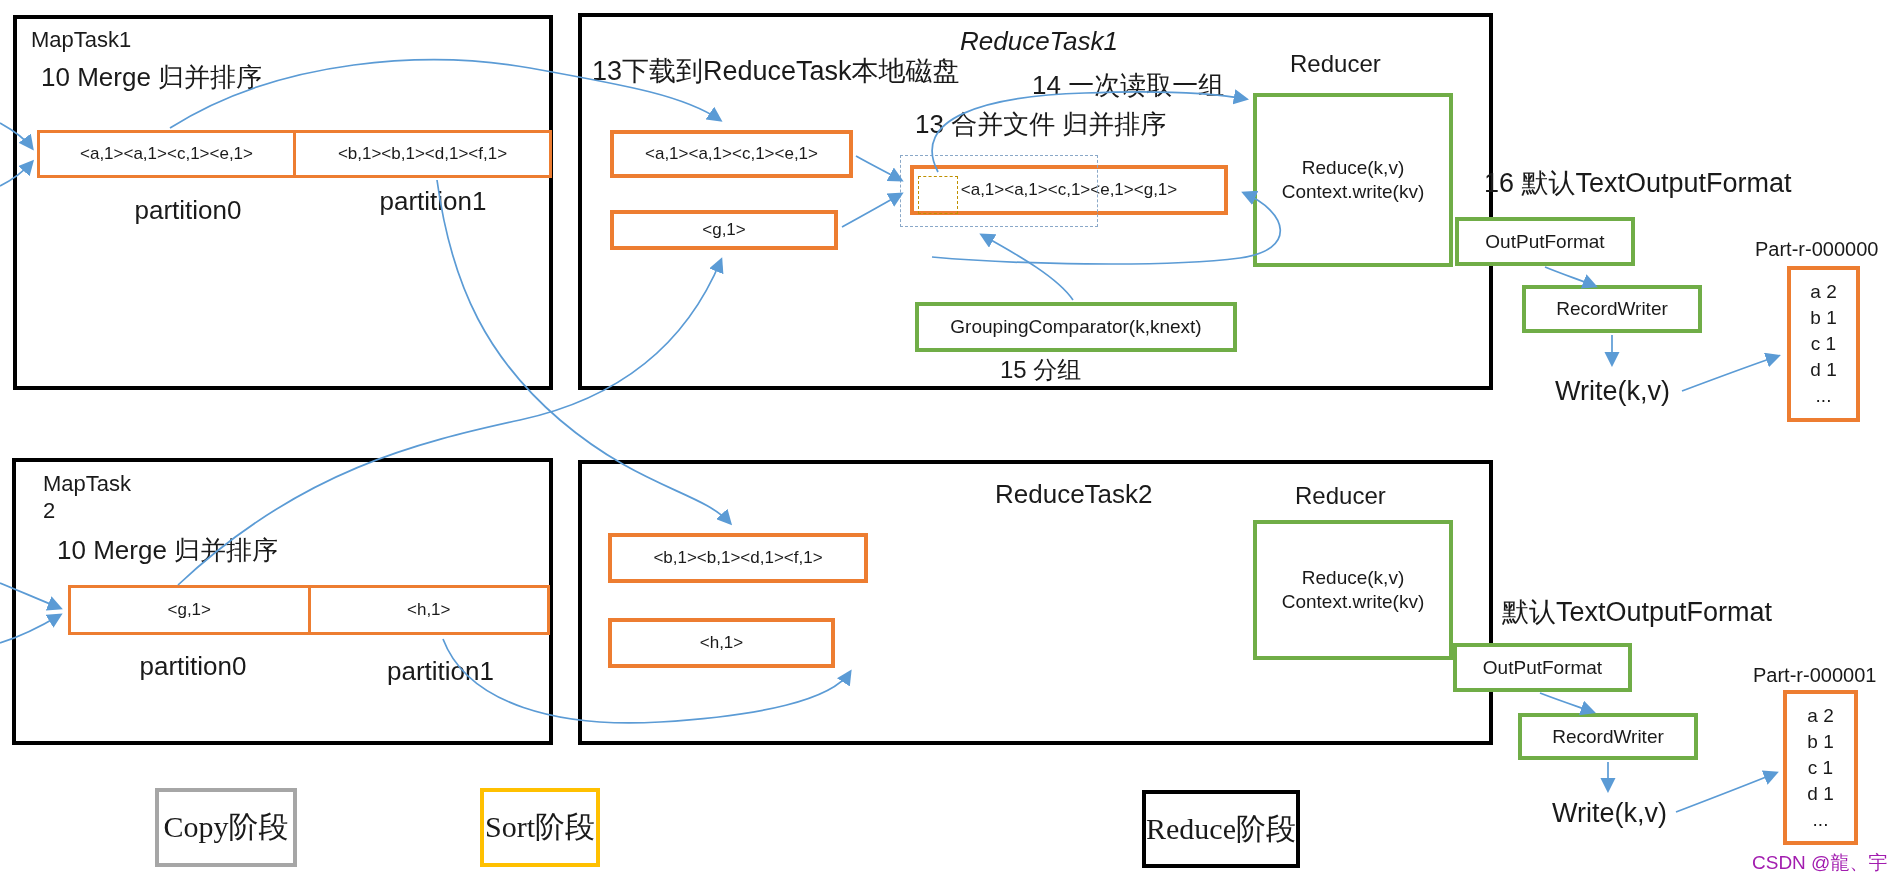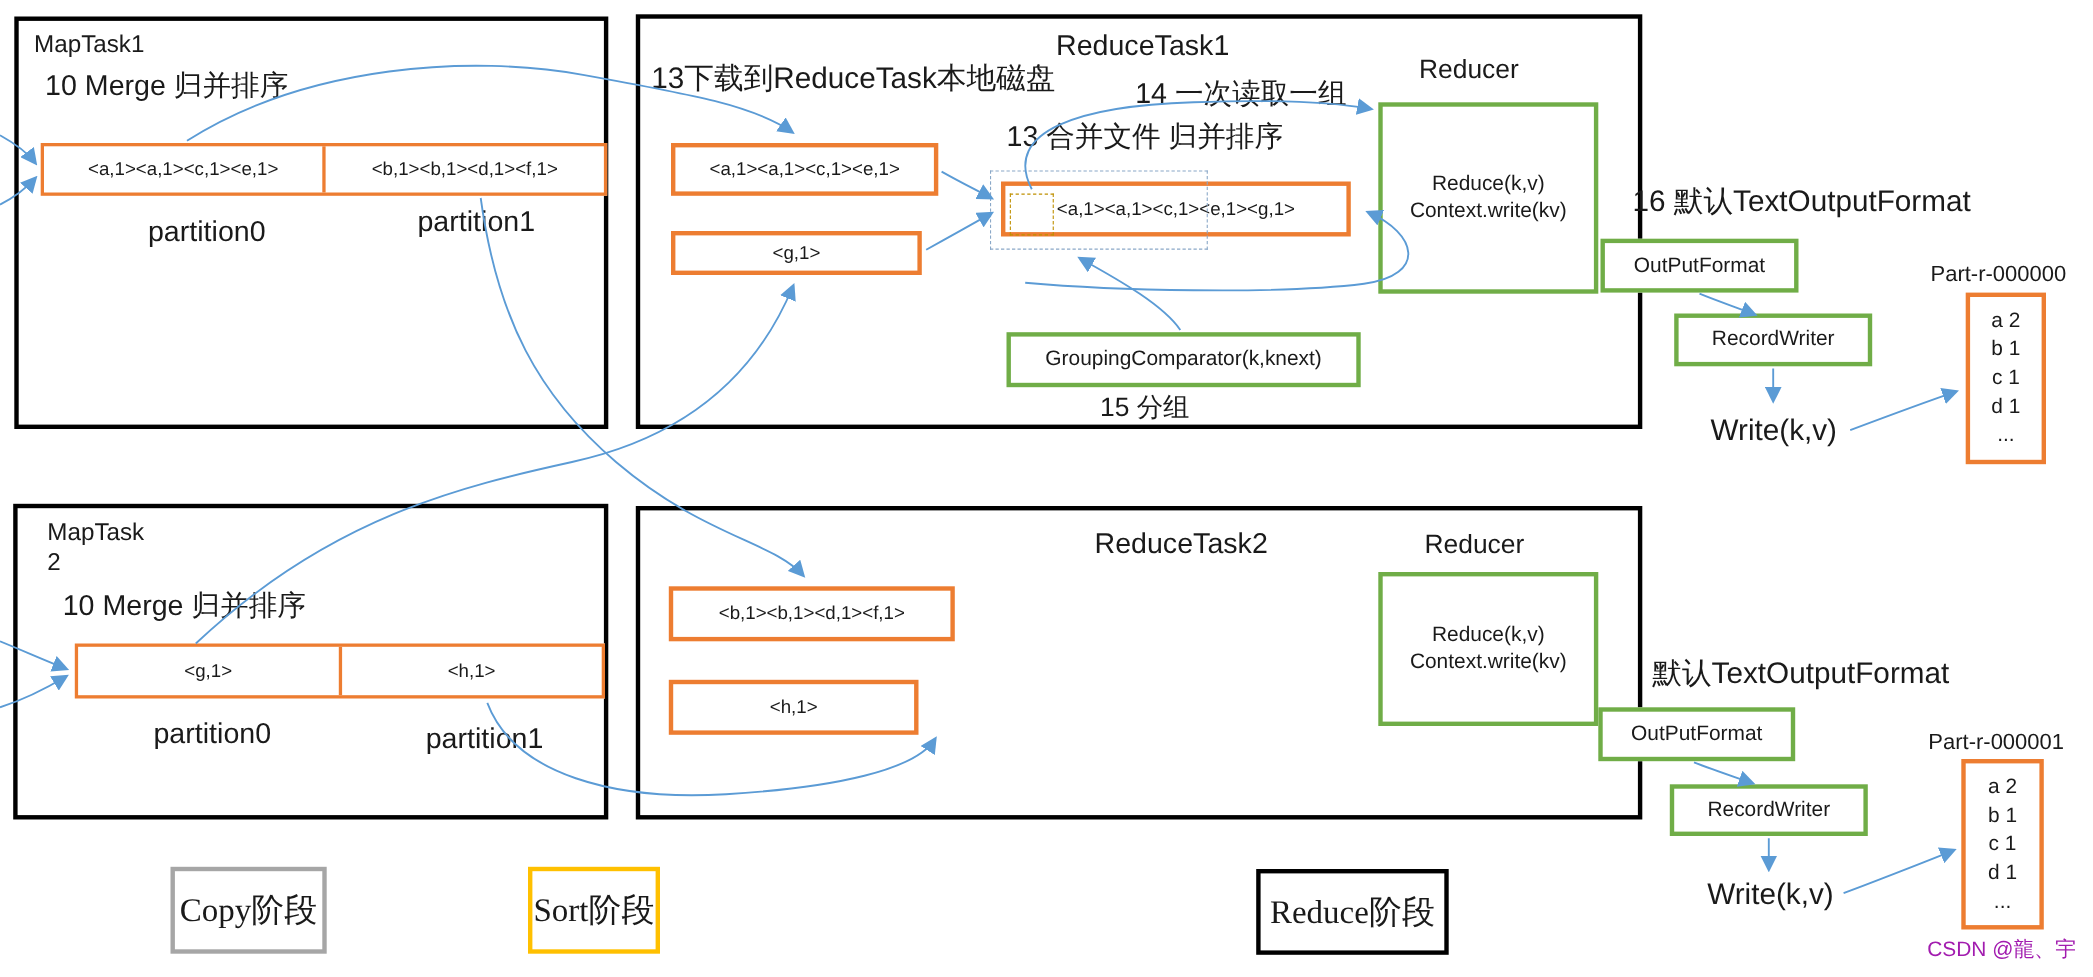--- a/index.html
+++ b/index.html
@@ -55,21 +55,21 @@
     <div class="lbl big-cn" style="left:41px; top:71px;">10 Merge 归并排序</div>
     <div class="prow" style="left:52px; top:123px; width:482px; height:50px;">
       <div class="pcell">&lt;g,1&gt;</div>
       <div class="pcell">&lt;h,1&gt;</div>
     </div>
     <div class="lbl" style="left:112px; top:189px; width:130px; text-align:center; font-size:26px;">partition0</div>
     <div class="lbl" style="left:362px; top:194px; width:125px; text-align:center; font-size:26px;">partition1</div>
   </div>
 
   <div class="black-box" style="left:578px; top:13px; width:915px; height:377px;">
-    <div class="lbl" style="left:378px; top:9px; font-size:26px;">ReduceTask1</div>
+    <div class="lbl" style="left:378px; top:9px; font-size:26px;font-style:italic;">ReduceTask1</div>
     <div class="lbl" style="left:10px; top:36px; font-size:27px;">13下载到ReduceTask本地磁盘</div>
     <div class="lbl big-cn" style="left:450px; top:51px;">14 一次读取一组</div>
     <div class="lbl big-cn" style="left:333px; top:90px;">13 合并文件 归并排序</div>
 
     <div class="obox" style="left:28px; top:113px; width:243px; height:48px;">&lt;a,1&gt;&lt;a,1&gt;&lt;c,1&gt;&lt;e,1&gt;</div>
     <div class="obox" style="left:28px; top:193px; width:228px; height:40px;">&lt;g,1&gt;</div>
 
     <div class="dashed-blue" style="left:318px; top:138px; width:198px; height:72px;"></div>
     <div class="obox merged" style="left:328px; top:148px; width:318px; height:50px;">&lt;a,1&gt;&lt;a,1&gt;&lt;c,1&gt;&lt;e,1&gt;&lt;g,1&gt;</div>
     <div class="dashed-yellow" style="left:336px; top:159px; width:40px; height:38px;"></div>
@@ -118,21 +118,21 @@
   <div class="part-box" style="left:1783px; top:690px; width:75px; height:155px;">
     <div>a 2</div>
     <div>b 1</div>
     <div>c 1</div>
     <div>d 1</div>
     <div>...</div>
   </div>
 
   <div class="phase" style="left:155px; top:788px; width:142px; height:79px; border:4px solid #A6A6A6;">Copy阶段</div>
   <div class="phase" style="left:480px; top:788px; width:120px; height:79px; border:4px solid #FFC000;">Sort阶段</div>
-  <div class="phase" style="left:1142px; top:790px; width:175px; height:78px; border:4px solid #000;">Reduce阶段</div>
+  <div class="phase" style="left:1142px; top:790px; width:158px; height:78px; border:4px solid #000;">Reduce阶段</div>
 
   <div class="watermark" style="left:1752px; top:850px;">CSDN @龍、宇</div>
 
   <svg id="arrows" width="1903" height="888" viewBox="0 0 1903 888">
     <defs>
       <marker id="ah" viewBox="0 0 10 10" refX="8" refY="5" markerWidth="9" markerHeight="9" orient="auto">
         <path d="M0,0 L10,5 L0,10 z" fill="#5B9BD5"></path>
       </marker>
     </defs>
     <g fill="none" stroke="#5B9BD5" stroke-width="1.7">

